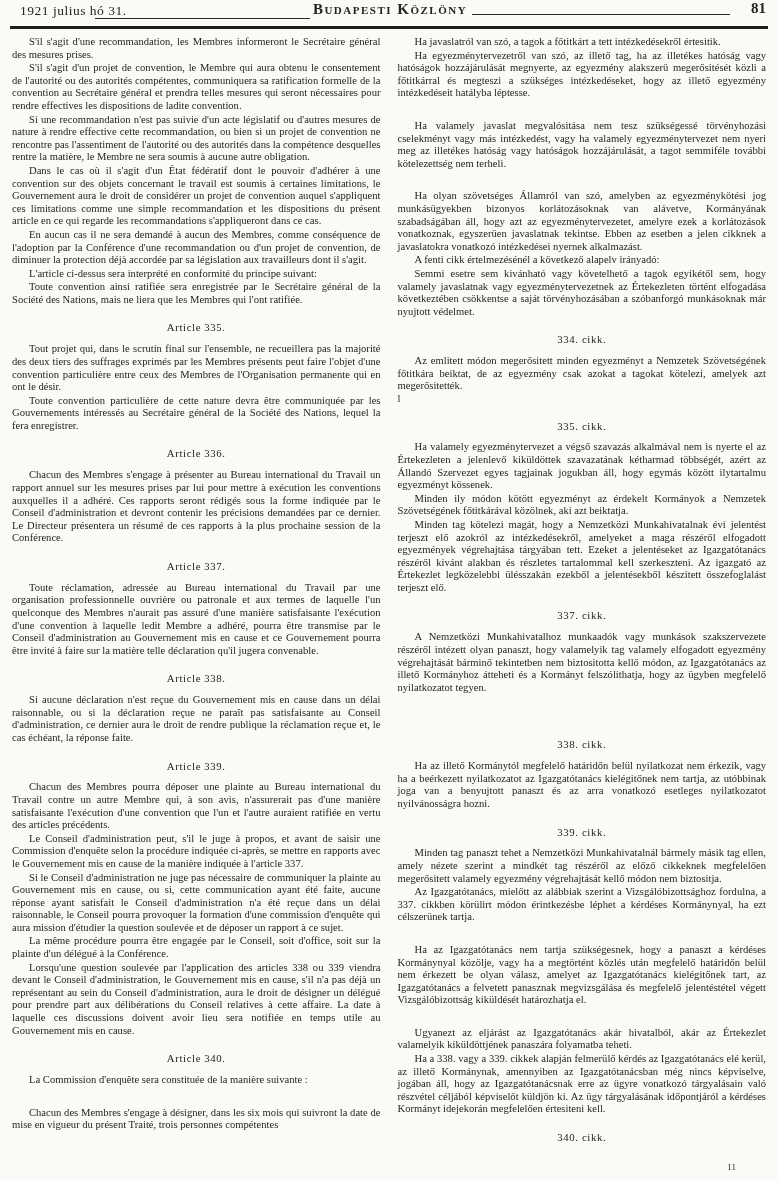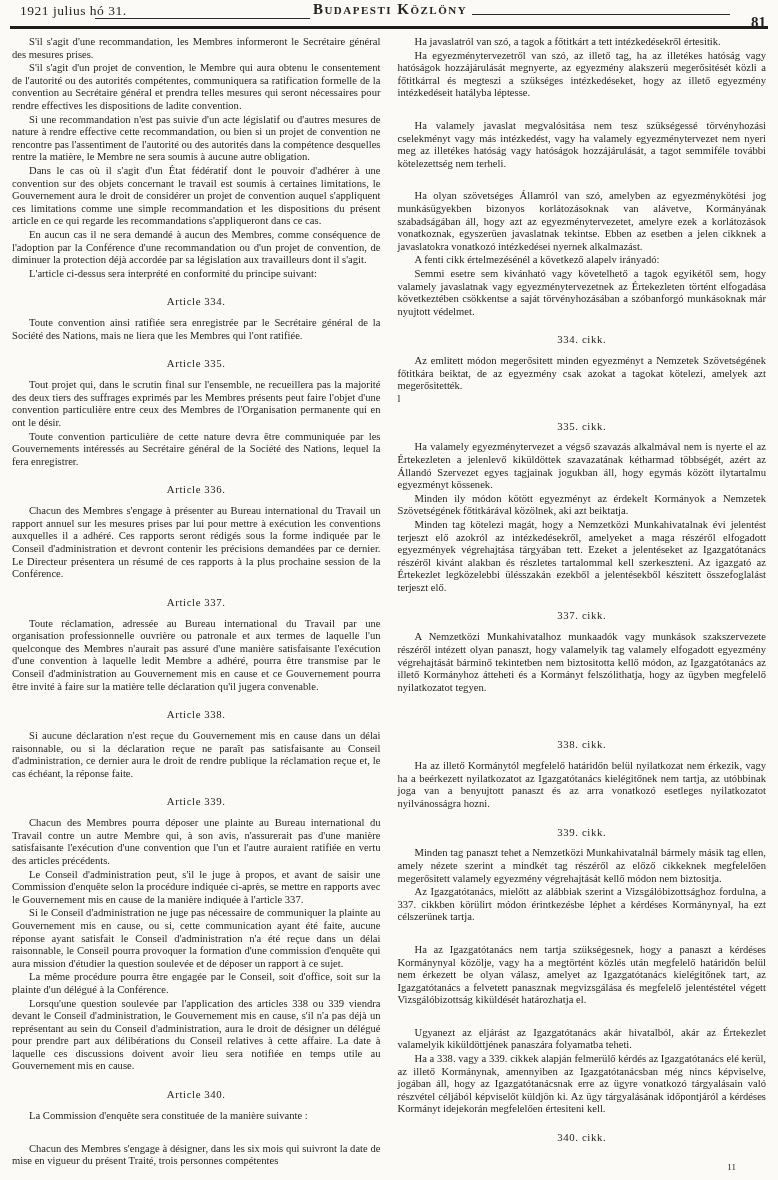--- a/index.html
+++ b/index.html
@@ -55,21 +55,21 @@
     text-align: center;
     font-size: 15px;
     font-weight: bold;
     font-variant: small-caps;
     letter-spacing: 1.5px;
     white-space: nowrap;
   }
   .masthead .pageno {
     position: absolute;
     right: 2px;
-    top: 14px;
+    top: 0;
     font-size: 15px;
     font-weight: bold;
   }
   
   .columns {
     display: flex;
     gap: 17px;
     padding: 6px 12px 0 12px;
   }
   .col {
@@ -117,21 +117,20 @@
   </header>
 
   <main class="columns">
     <div class="col" id="col-left">
         <p class="para">S'il s'agit d'une recommandation, les Membres informeront le Secrétaire général des mesures prises.</p>
         <p class="para">S'il s'agit d'un projet de convention, le Membre qui aura obtenu le consentement de l'autorité ou des autorités compétentes, communiquera sa ratification formelle de la convention au Secrétaire général et prendra telles mesures qui seront nécessaires pour rendre effectives les dispositions de ladite convention.</p>
         <p class="para">Si une recommandation n'est pas suivie d'un acte législatif ou d'autres mesures de nature à rendre effective cette recommandation, ou bien si un projet de convention ne rencontre pas l'assentiment de l'autorité ou des autorités dans la compétence desquelles rentre la matière, le Membre ne sera soumis à aucune autre obligation.</p>
         <p class="para">Dans le cas où il s'agit d'un État fédératif dont le pouvoir d'adhérer à une convention sur des objets concernant le travail est soumis à certaines limitations, le Gouvernement aura le droit de considérer un projet de convention auquel s'appliquent ces limitations comme une simple recommandation et les dispositions du présent article en ce qui regarde les recommandations s'appliqueront dans ce cas.</p>
         <p class="para">En aucun cas il ne sera demandé à aucun des Membres, comme conséquence de l'adoption par la Conférence d'une recommandation ou d'un projet de convention, de diminuer la protection déjà accordée par sa législation aux travailleurs dont il s'agit.</p>
         <p class="para">L'article ci-dessus sera interprété en conformité du principe suivant:</p>
-        <h3 class="article-heading">Article 334.</h3>
         <p class="para">Toute convention ainsi ratifiée sera enregistrée par le Secrétaire général de la Société des Nations, mais ne liera que les Membres qui l'ont ratifiée.</p>
         <h3 class="article-heading">Article 335.</h3>
         <p class="para">Tout projet qui, dans le scrutin final sur l'ensemble, ne recueillera pas la majorité des deux tiers des suffrages exprimés par les Membres présents peut faire l'objet d'une convention particulière entre ceux des Membres de l'Organisation permanente qui en ont le désir.</p>
         <p class="para">Toute convention particulière de cette nature devra être communiquée par les Gouvernements intéressés au Secrétaire général de la Société des Nations, lequel la fera enregistrer.</p>
         <h3 class="article-heading">Article 336.</h3>
         <p class="para">Chacun des Membres s'engage à présenter au Bureau international du Travail un rapport annuel sur les mesures prises par lui pour mettre à exécution les conventions auxquelles il a adhéré. Ces rapports seront rédigés sous la forme indiquée par le Conseil d'administration et devront contenir les précisions demandées par ce dernier. Le Directeur présentera un résumé de ces rapports à la plus prochaine session de la Conférence.</p>
         <h3 class="article-heading">Article 337.</h3>
         <p class="para">Toute réclamation, adressée au Bureau international du Travail par une organisation professionnelle ouvrière ou patronale et aux termes de laquelle l'un quelconque des Membres n'aurait pas assuré d'une manière satisfaisante l'exécution d'une convention à laquelle ledit Membre a adhéré, pourra être transmise par le Conseil d'administration au Gouvernement mis en cause et ce Gouvernement pourra être invité à faire sur la matière telle déclaration qu'il jugera convenable.</p>
         <h3 class="article-heading">Article 338.</h3>
         <p class="para">Si aucune déclaration n'est reçue du Gouvernement mis en cause dans un délai raisonnable, ou si la déclaration reçue ne paraît pas satisfaisante au Conseil d'administration, ce dernier aura le droit de rendre publique la réclamation reçue et, le cas échéant, la réponse faite.</p>

